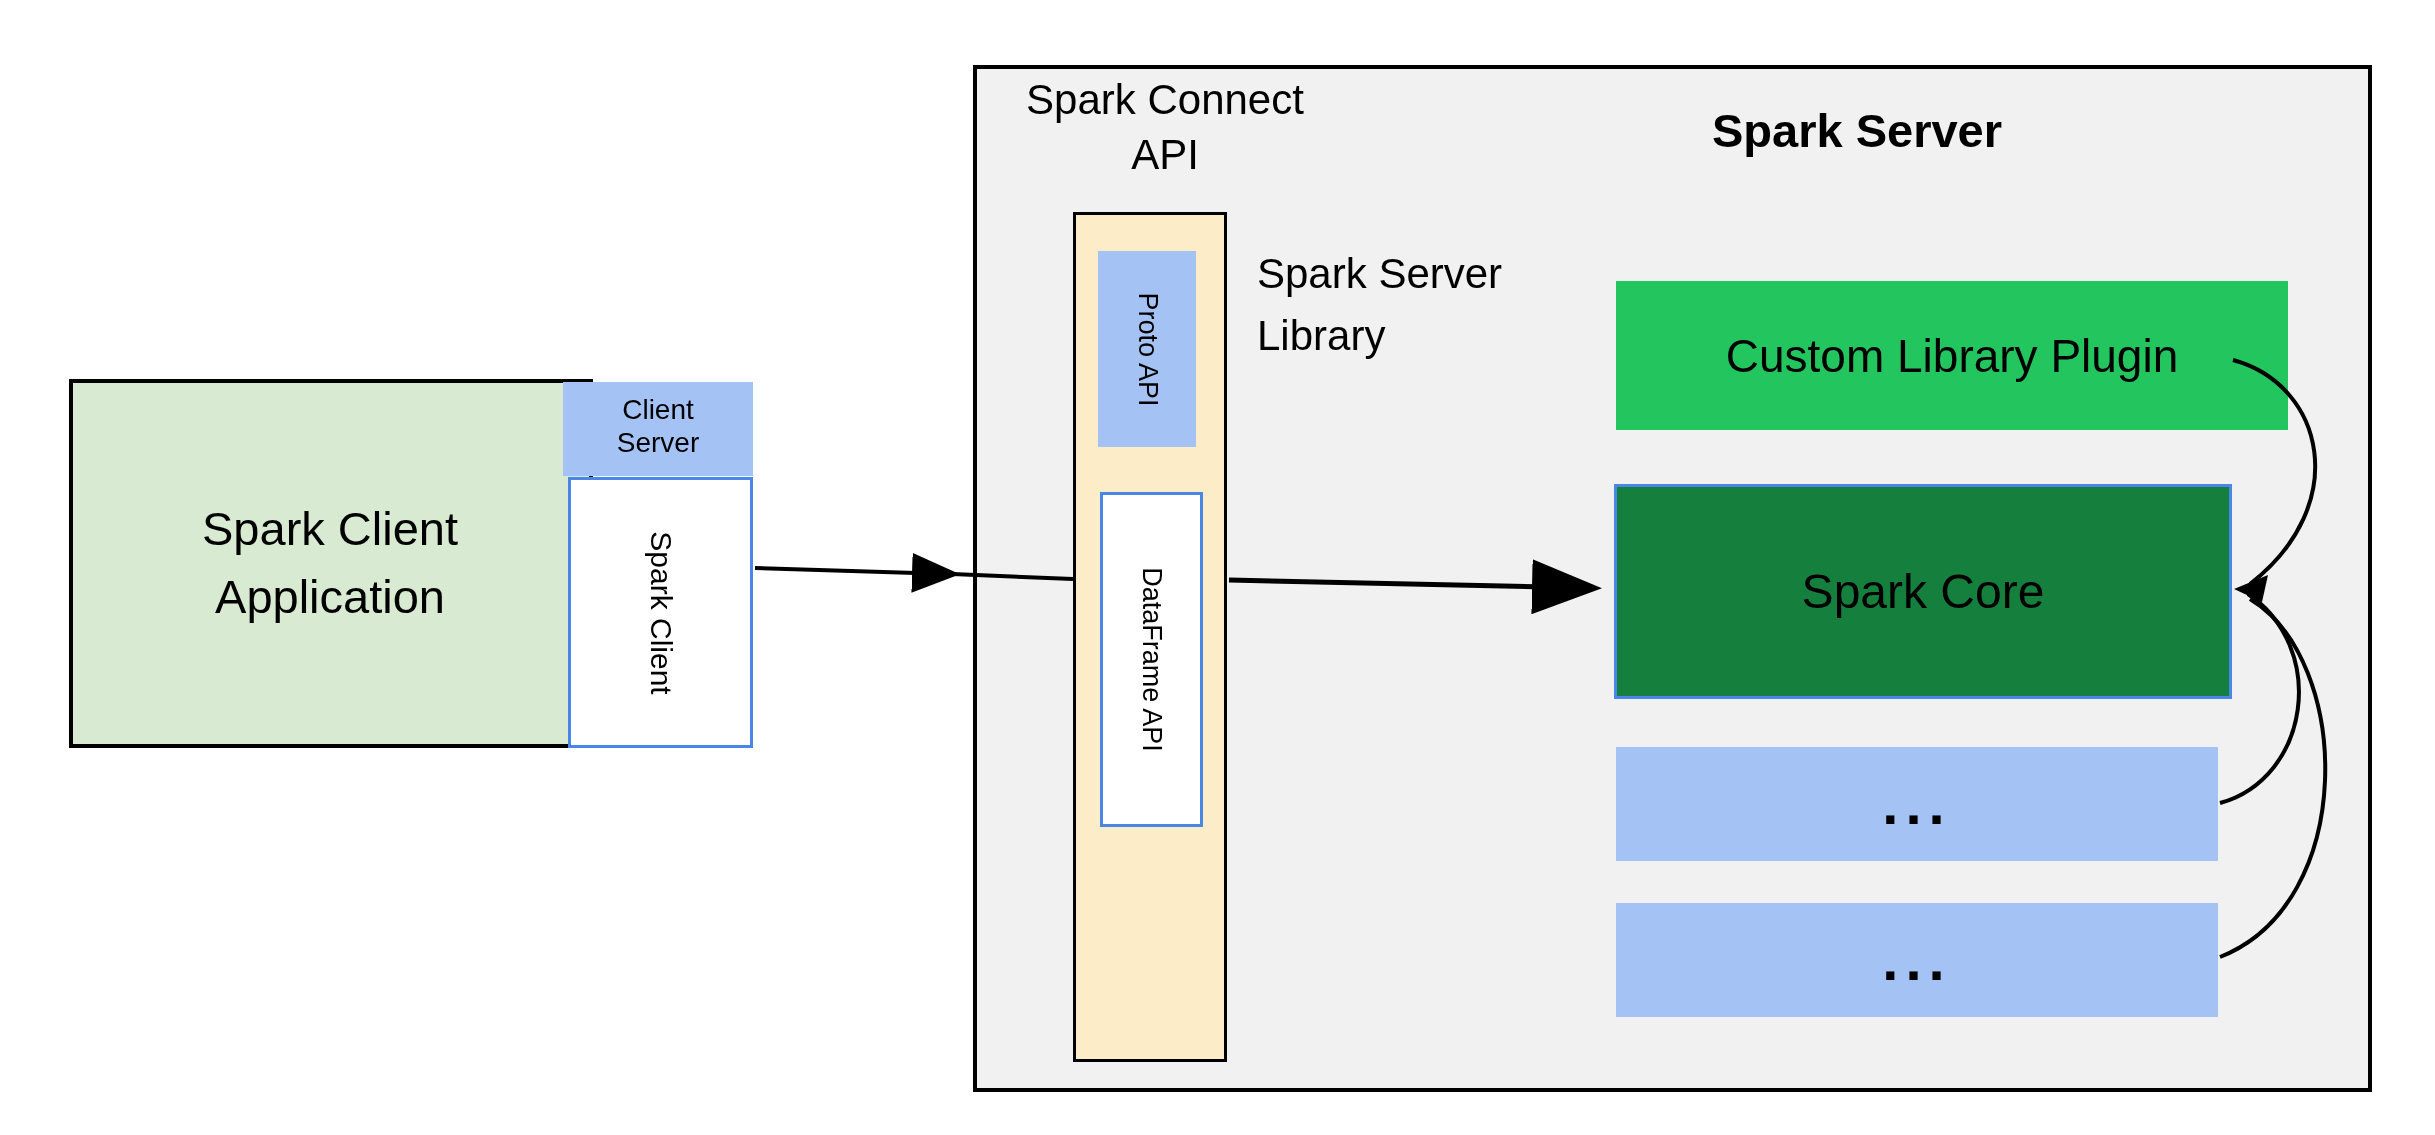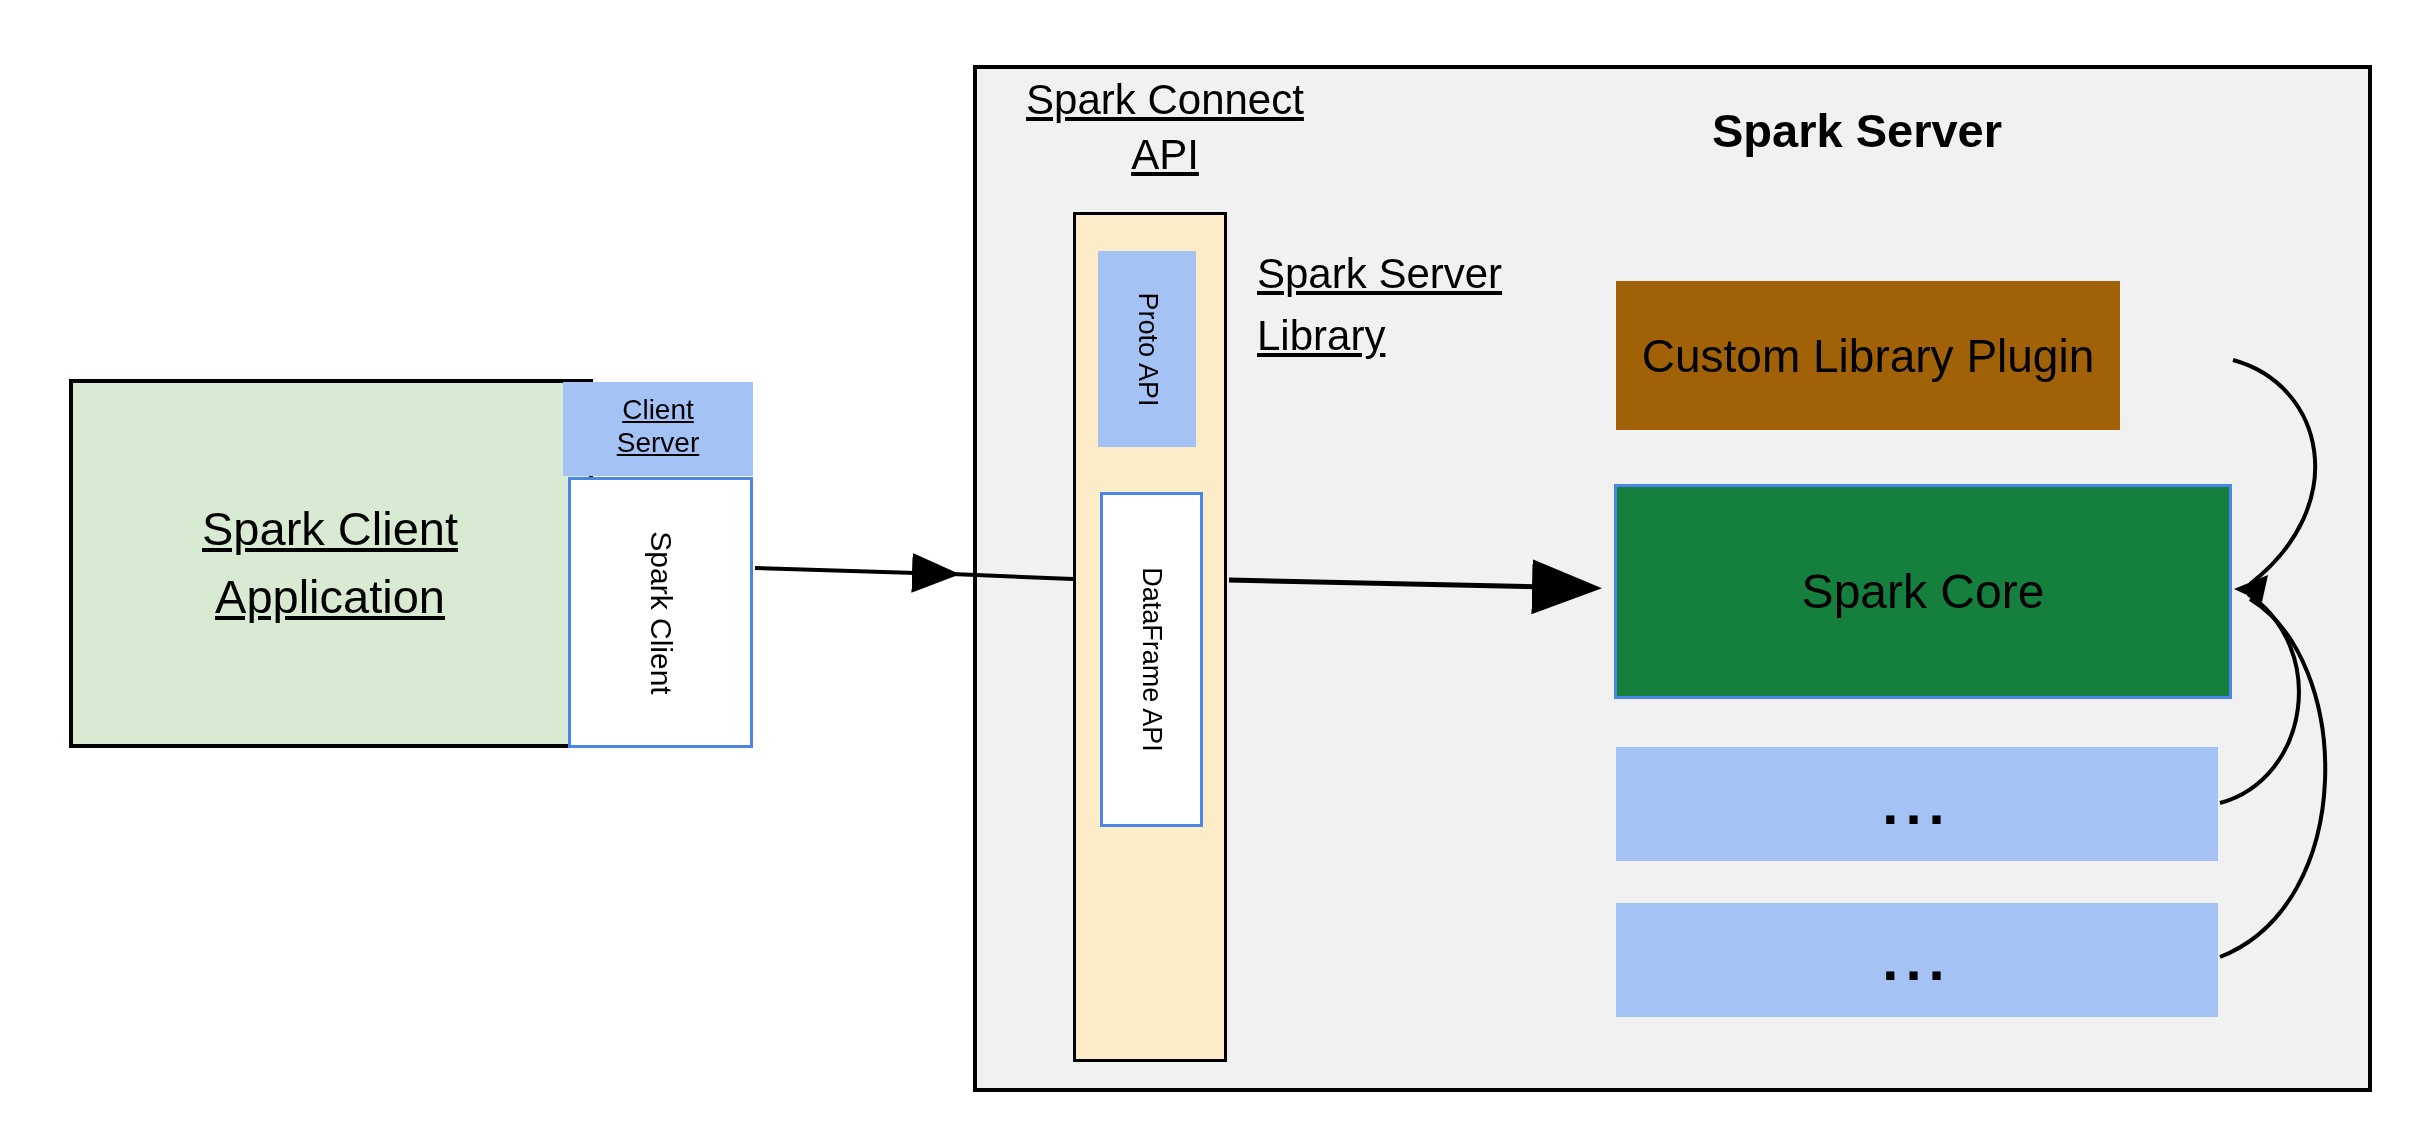--- a/index.html
+++ b/index.html
@@ -1,41 +1,41 @@
 <!DOCTYPE html>
 <html><head>
 <meta charset="utf-8">
 <style>
   html,body{margin:0;padding:0;background:#ffffff;}
   #canvas{
     position:relative;width:2435px;height:1135px;background:#ffffff;overflow:hidden;
     font-family:"Liberation Sans",sans-serif;color:#000;
   }
   .abs{position:absolute;box-sizing:border-box;}
-  .multiline{white-space:pre-line;text-decoration:underline;}
+  .multiline{white-space:pre-line;}
   .center{display:flex;align-items:center;justify-content:center;text-align:center;}
 
   
   .green-box{left:69px;top:379px;width:524px;height:369px;background:#d9ead3;border:4px solid #000;z-index:1;}
   .client-app-label{left:90px;top:495px;width:480px;font-size:47px;line-height:68px;z-index:2;text-align:center;}
   .pkg-box{left:563px;top:382px;width:190px;height:94px;background:#a4c2f4;z-index:3;}
   .pkg-label{left:563px;top:393px;width:190px;font-size:28px;line-height:33px;text-align:center;z-index:4;}
   .spark-client-box{left:568px;top:477px;width:185px;height:271px;background:#fff;border:3px solid #4a86e8;z-index:4;}
 
   
   .gray-box{left:973px;top:65px;width:1399px;height:1027px;background:#f1f1f2;border:4px solid #000;z-index:0;}
   .connect-label{left:995px;top:72px;width:340px;font-size:42px;line-height:55px;text-align:center;z-index:2;}
   .yellow-box{left:1073px;top:212px;width:154px;height:850px;background:#fdecc8;border:3px solid #000;z-index:2;}
   .proto-box{left:1098px;top:251px;width:98px;height:196px;background:#a4c2f4;z-index:3;}
   .df-box{left:1100px;top:492px;width:103px;height:335px;background:#fff;border:3px solid #4a86e8;z-index:3;}
   .server-lib-label{left:1257px;top:243px;width:330px;font-size:42px;line-height:62px;text-align:left;z-index:2;}
 
   
   .server-title{left:1697px;top:103px;width:320px;font-size:47px;font-weight:bold;text-align:center;z-index:2;}
-  .plugin-box{left:1616px;top:281px;width:504px;height:149px;background:#a16207;z-index:2;font-size:46px;}
+  .plugin-box{left:1616px;top:281px;width:672px;height:149px;background:#22c55e;z-index:2;font-size:46px;}
   .core-box{left:1614px;top:484px;width:618px;height:215px;background:#15803d;border:3px solid #4a86e8;z-index:2;font-size:48px;}
   .dots-box1{left:1616px;top:747px;width:602px;height:114px;background:#a4c2f4;z-index:2;}
   .dots-box2{left:1616px;top:903px;width:602px;height:114px;background:#a4c2f4;z-index:2;}
   .dots{font-size:58px;font-weight:bold;letter-spacing:7px;line-height:58px;}
 
   
   .vtext{display:flex;align-items:center;justify-content:center;}
   .vtext > span{transform:rotate(90deg);white-space:nowrap;display:block;}
   .proto-box{font-size:27px;}
   .df-box{font-size:27px;}

